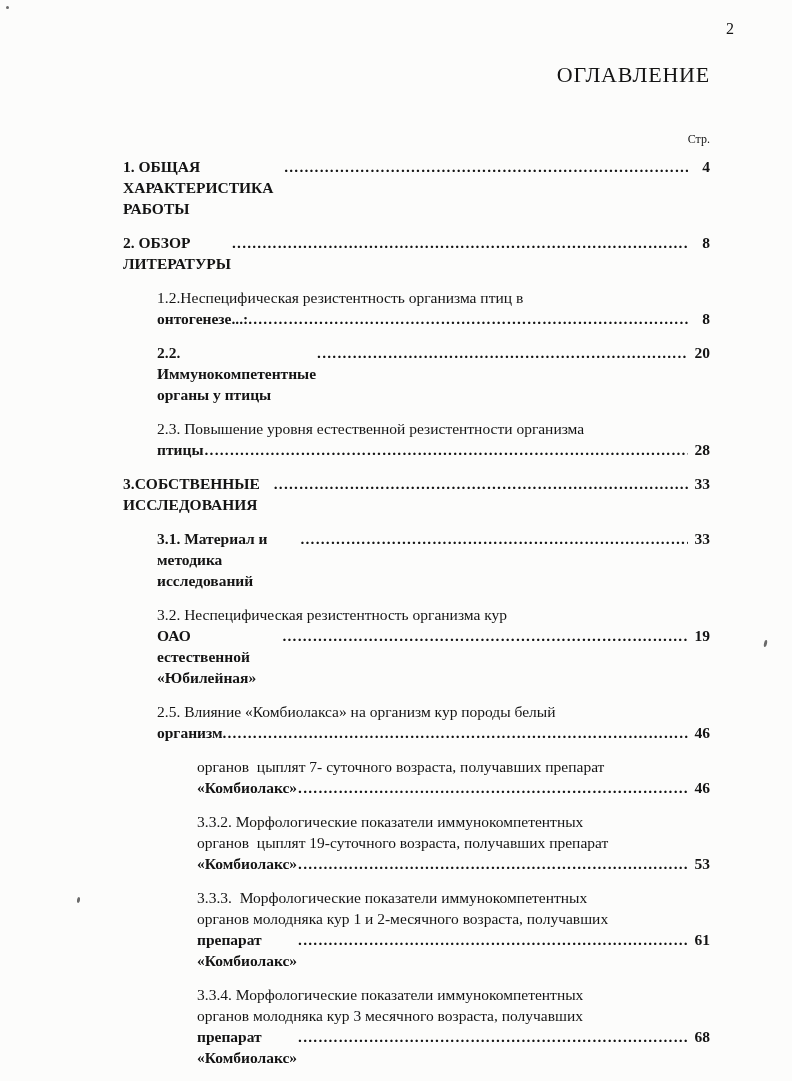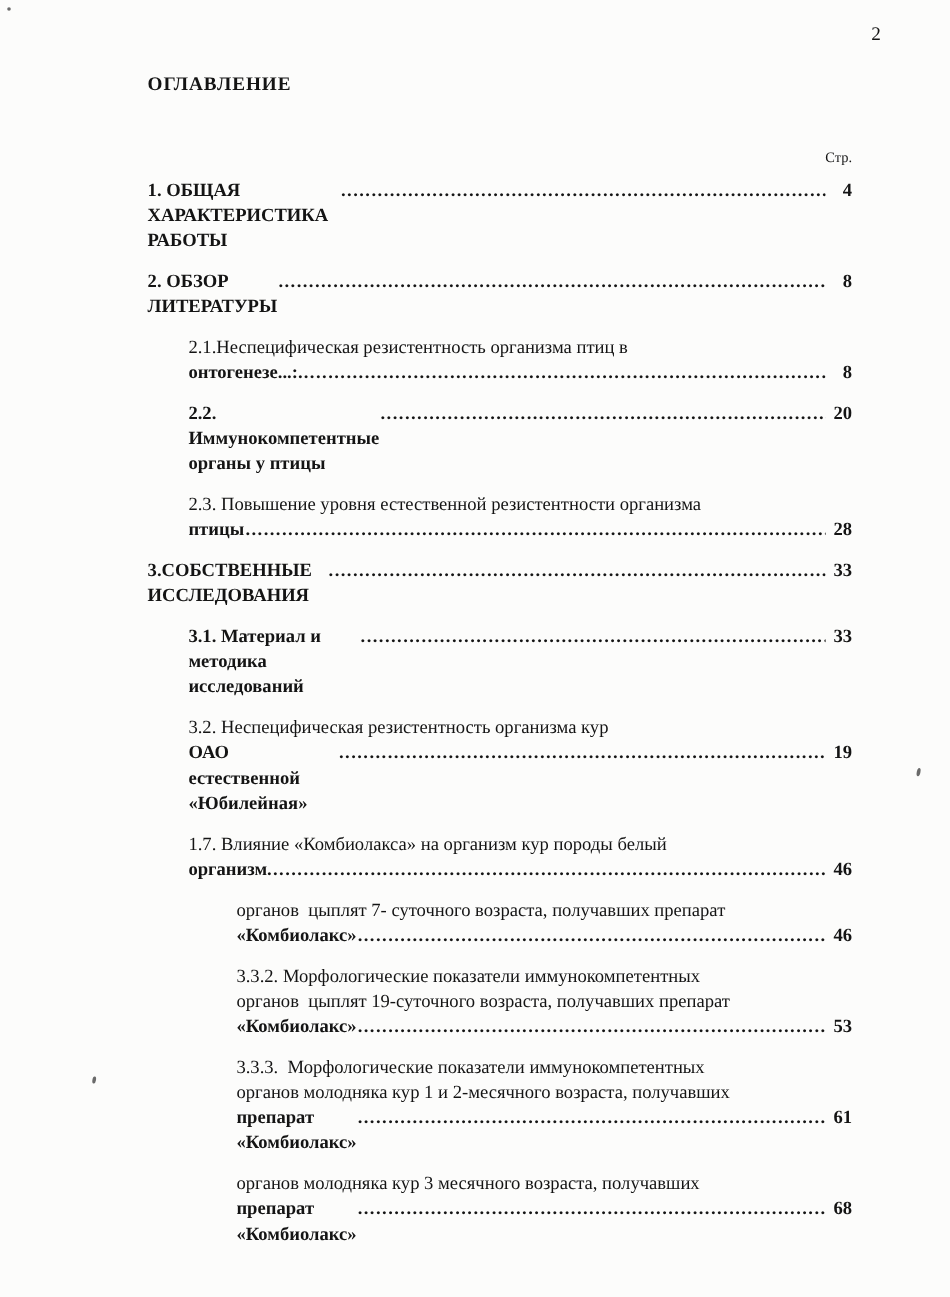--- a/index.html
+++ b/index.html
@@ -20,23 +20,23 @@
     font-size: 16px;
   }
   .content {
     position: absolute;
     left: 123px;
     top: 0;
     width: 587px;
   }
   .doc-title {
     margin-top: 62px;
-    text-align: left;
-    font-weight: bold;
-    font-size: 16px;
+    text-align: right;
+    font-weight: normal;
+    font-size: 22px;
     letter-spacing: 0.8px;
   }
   .col-header {
     margin-top: 44px;
     text-align: right;
     font-size: 12px;
   }
   .toc {
     margin-top: 9px;
     font-size: 15.5px;
@@ -91,21 +91,21 @@
           </div>
         </div>
         <div class="toc-entry level-0">
           <div class="toc-line last">
             <span class="toc-text">2. ОБЗОР ЛИТЕРАТУРЫ</span>
             <span class="leader">......................................................................................................................................................</span>
             <span class="toc-page">8</span>
           </div>
         </div>
         <div class="toc-entry level-1">
-          <div class="toc-line"><span class="toc-text">2.1.Неспецифическая резистентность организма птиц в</span></div>
+          <div class="toc-line"><span class="toc-text">1.2.Неспецифическая резистентность организма птиц в</span></div>
           <div class="toc-line last">
             <span class="toc-text">онтогенезе...:.</span>
             <span class="leader">......................................................................................................................................................</span>
             <span class="toc-page">8</span>
           </div>
         </div>
         <div class="toc-entry level-1">
           <div class="toc-line last">
             <span class="toc-text">2.2. Иммунокомпетентные органы у птицы</span>
             <span class="leader">......................................................................................................................................................</span>
@@ -136,21 +136,21 @@
         </div>
         <div class="toc-entry level-1">
           <div class="toc-line"><span class="toc-text">3.2. Неспецифическая резистентность организма кур</span></div>
           <div class="toc-line last">
             <span class="toc-text">ОАО естественной «Юбилейная»</span>
             <span class="leader">......................................................................................................................................................</span>
             <span class="toc-page">19</span>
           </div>
         </div>
         <div class="toc-entry level-1">
-          <div class="toc-line"><span class="toc-text">1.7. Влияние «Комбиолакса» на организм кур породы белый</span></div>
+          <div class="toc-line"><span class="toc-text">2.5. Влияние «Комбиолакса» на организм кур породы белый</span></div>
           <div class="toc-line last">
             <span class="toc-text">организм.</span>
             <span class="leader">......................................................................................................................................................</span>
             <span class="toc-page">46</span>
           </div>
         </div>
         <div class="toc-entry level-2">
           <div class="toc-line"><span class="toc-text">органов  цыплят 7- суточного возраста, получавших препарат</span></div>
           <div class="toc-line last">
             <span class="toc-text">«Комбиолакс»</span>
@@ -170,20 +170,21 @@
         <div class="toc-entry level-2">
           <div class="toc-line"><span class="toc-text">3.3.3.  Морфологические показатели иммунокомпетентных</span></div>
           <div class="toc-line"><span class="toc-text">органов молодняка кур 1 и 2-месячного возраста, получавших</span></div>
           <div class="toc-line last">
             <span class="toc-text">препарат «Комбиолакс»</span>
             <span class="leader">......................................................................................................................................................</span>
             <span class="toc-page">61</span>
           </div>
         </div>
         <div class="toc-entry level-2">
+          <div class="toc-line"><span class="toc-text">3.3.4. Морфологические показатели иммунокомпетентных</span></div>
           <div class="toc-line"><span class="toc-text">органов молодняка кур 3 месячного возраста, получавших</span></div>
           <div class="toc-line last">
             <span class="toc-text">препарат «Комбиолакс»</span>
             <span class="leader">......................................................................................................................................................</span>
             <span class="toc-page">68</span>
           </div>
         </div>
       </div>
   </div>
 </div>

